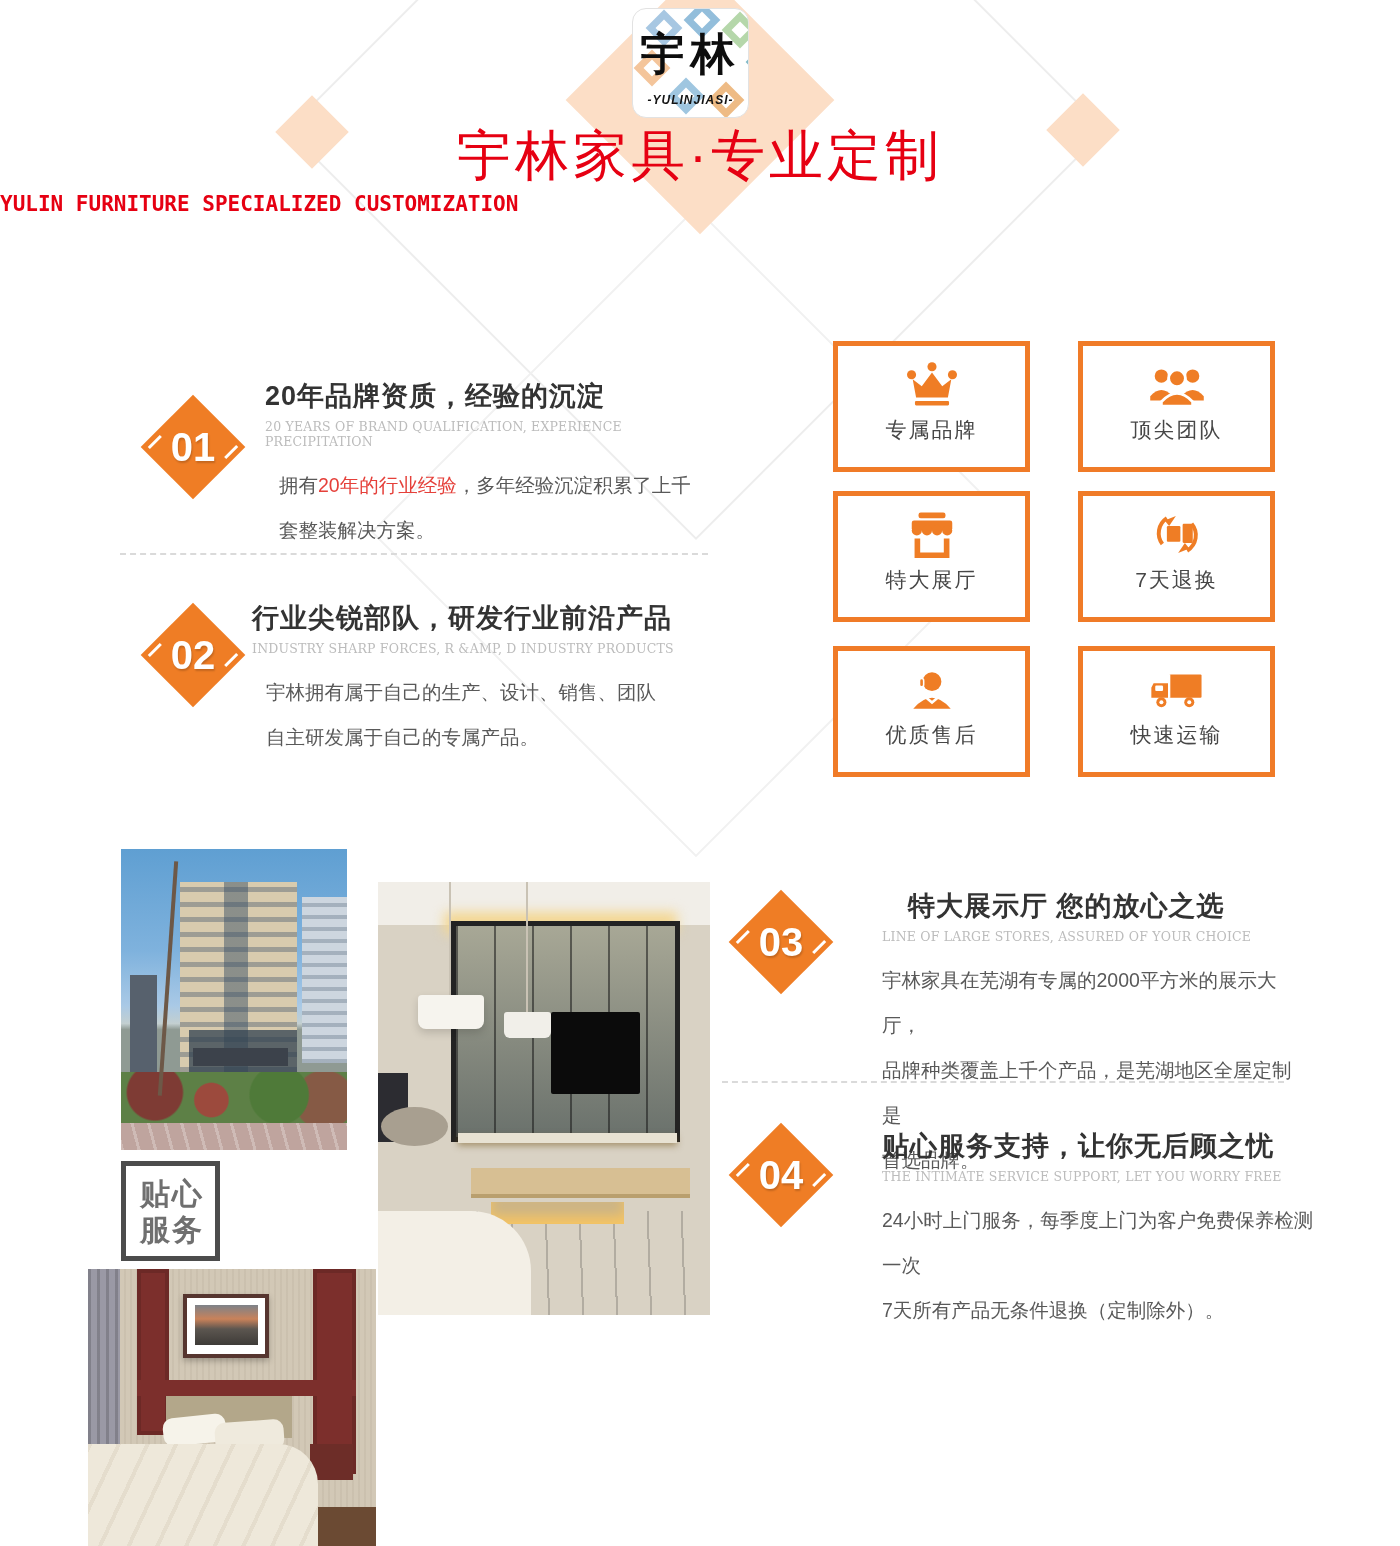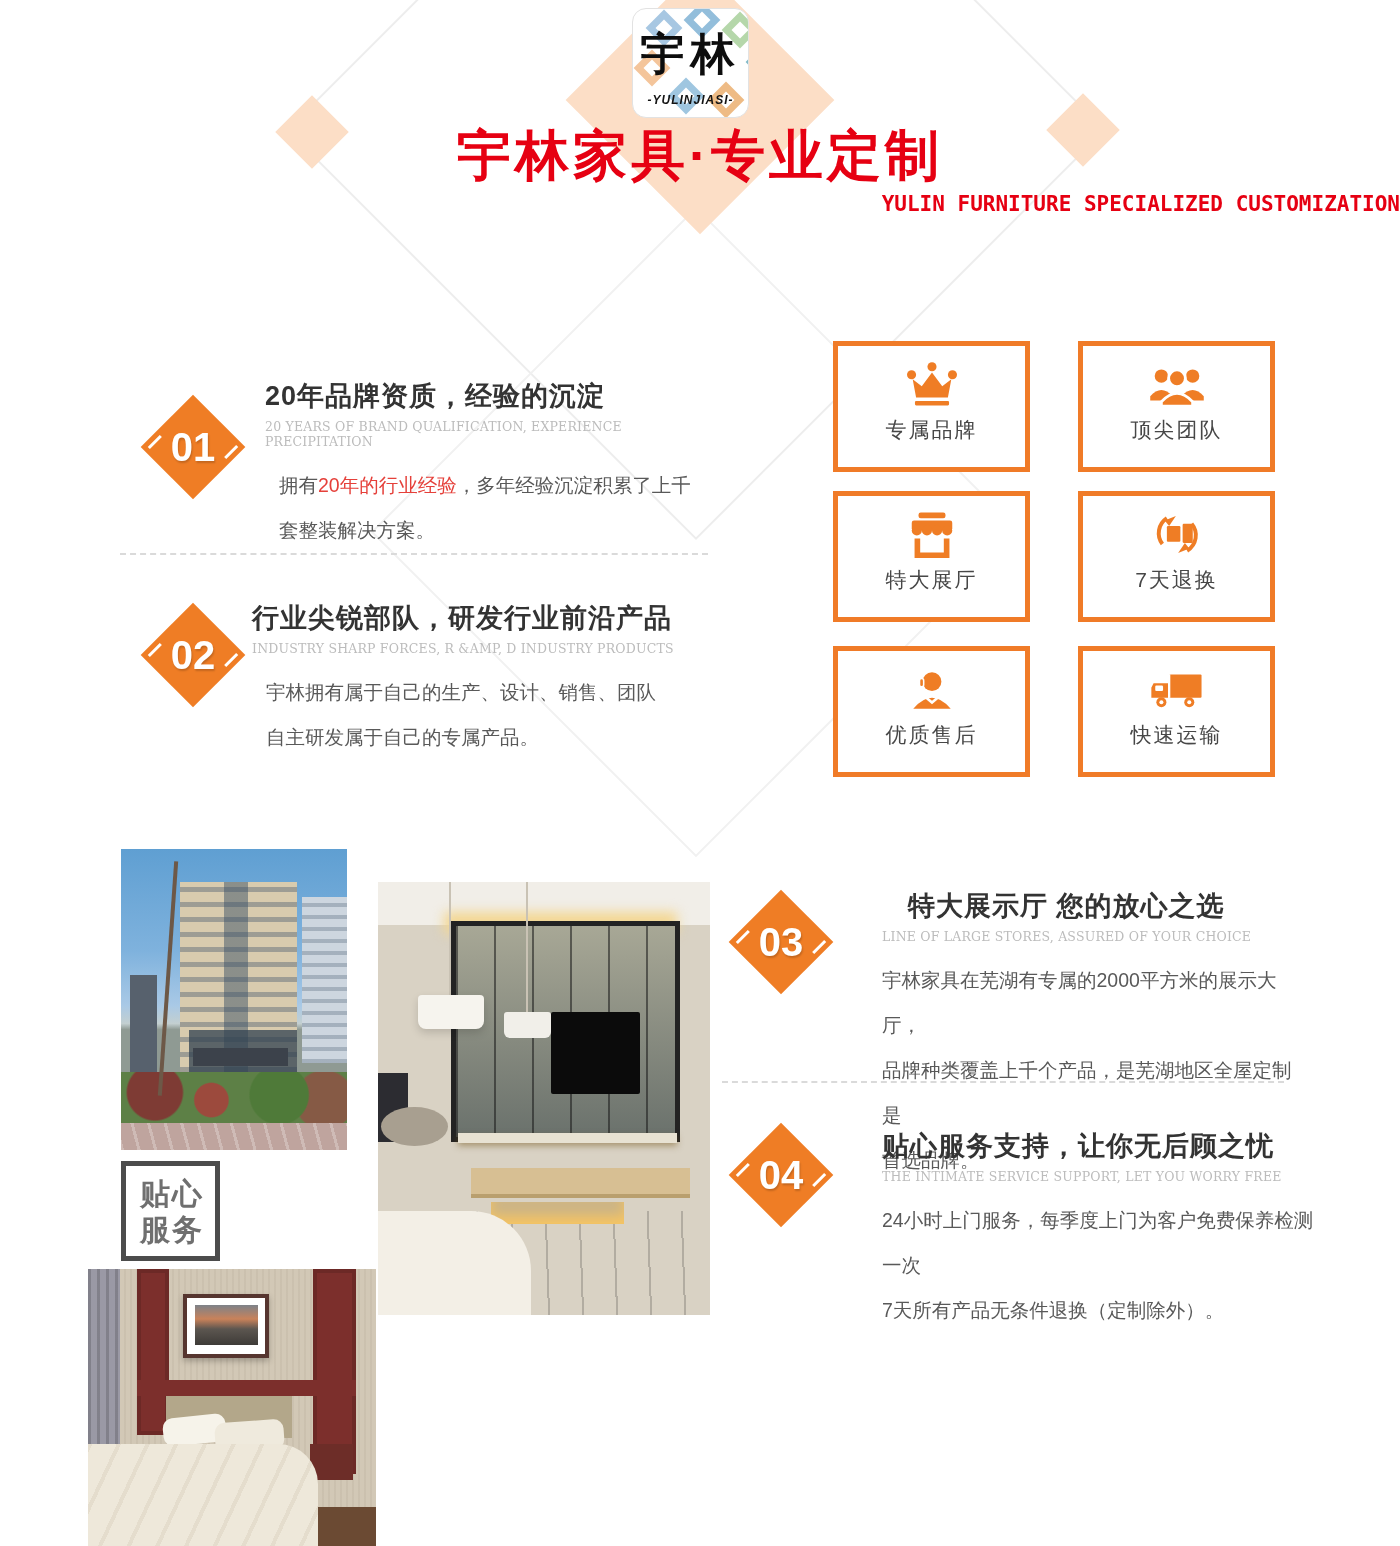--- a/index.html
+++ b/index.html
@@ -30,22 +30,22 @@
     border:1px solid #e2e2e2;border-radius:14px;overflow:hidden;z-index:5;}
   .chain{position:absolute;transform:rotate(45deg);opacity:.75;}
   .logo-cn{position:relative;z-index:2;text-align:center;margin-top:22px;
     font-family:"DejaVu Serif","Liberation Serif",serif;font-weight:bold;
     font-size:44px;line-height:46px;color:#0d0d0d;letter-spacing:6px;}
   .logo-en{position:relative;z-index:2;text-align:center;font-size:12px;font-weight:800;
     font-style:italic;letter-spacing:1px;color:#141414;margin-top:16px;}
 
   
   .main-title{position:absolute;left:0;top:120px;width:1400px;text-align:center;z-index:4;
-    font-size:54px;font-weight:700;color:var(--red);letter-spacing:4px;}
-  .main-subtitle{position:absolute;left:0;top:192px;width:1400px;text-align:right;z-index:4;
+    font-size:54px;font-weight:400;color:var(--red);letter-spacing:4px;}
+  .main-subtitle{position:absolute;left:0;top:192px;width:1400px;text-align:left;z-index:4;
     font-family:"DejaVu Sans Mono","Liberation Mono",monospace;font-weight:bold;
     font-size:21px;color:var(--red);letter-spacing:0px;}
 
   
   .num-diamond{position:absolute;width:74px;height:74px;background:var(--orange);
     transform:rotate(45deg);z-index:3;}
   .num-diamond::before{content:"";position:absolute;top:5px;right:5px;width:3px;height:17px;background:#fff;}
   .num-diamond::after{content:"";position:absolute;bottom:5px;left:5px;width:3px;height:17px;background:#fff;}
   .num-diamond b{position:absolute;left:0;top:0;width:74px;height:74px;transform:rotate(-45deg);
     display:flex;align-items:center;justify-content:center;

